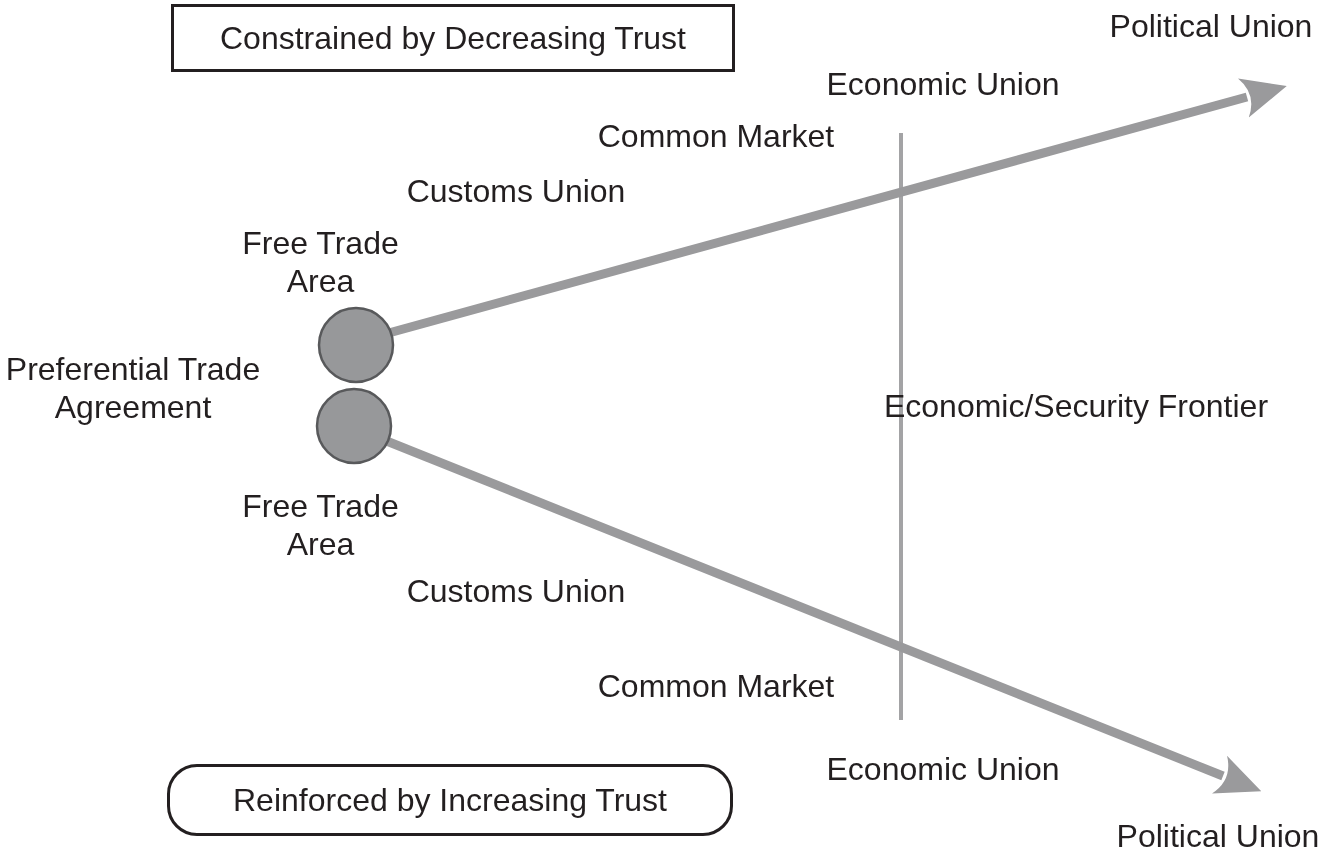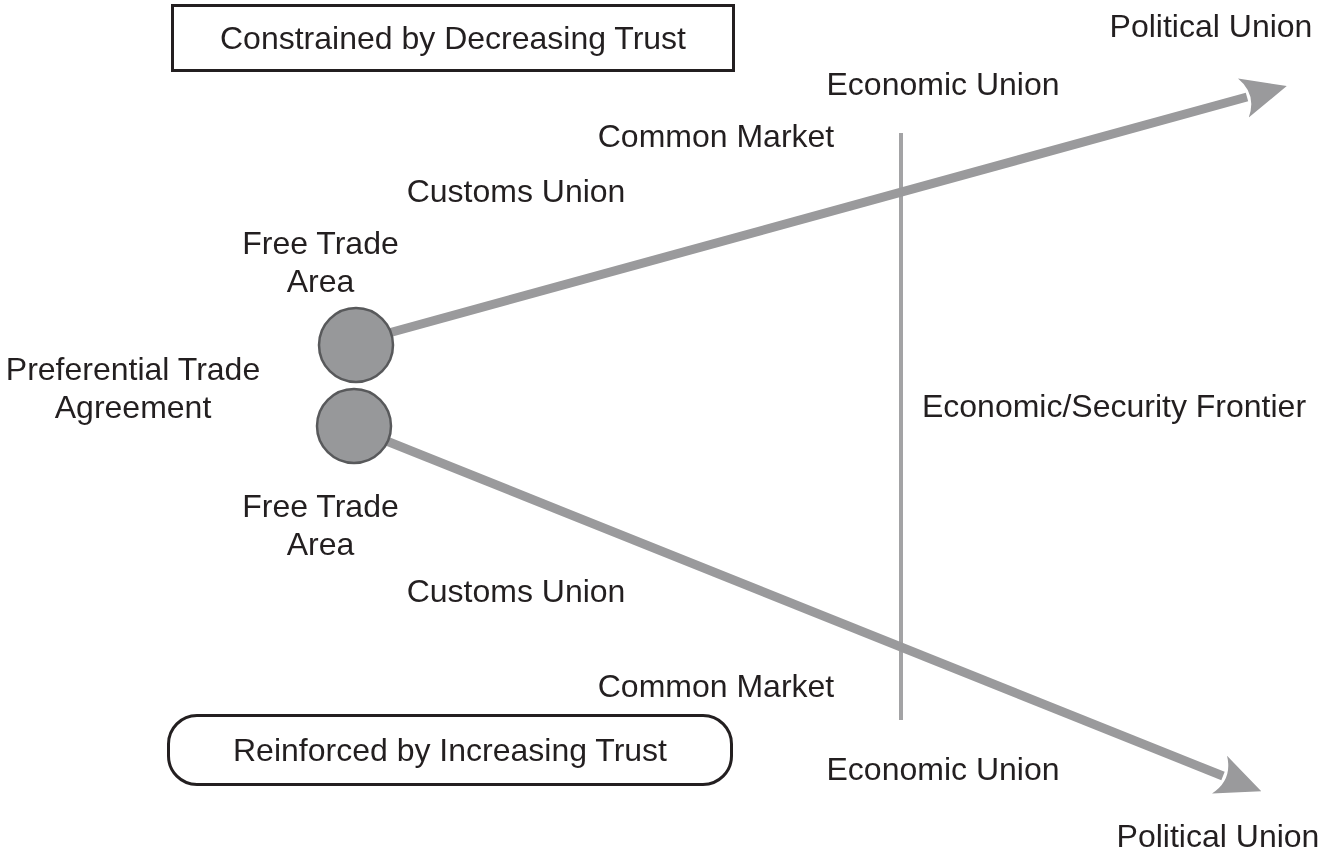--- a/index.html
+++ b/index.html
@@ -36,41 +36,41 @@
     border: 3px solid #231f20;
     background: #ffffff;
     display: flex;
     align-items: center;
     justify-content: center;
     font-size: 32px;
     text-align: center;
   }
   
   #constrained-box { left: 171px; top: 4px;   width: 558px; height: 62px; }
-  #reinforced-box  { left: 167px; top: 714px; width: 560px; height: 66px; border-radius: 30px; }
+  #reinforced-box  { left: 167px; top: 764px; width: 560px; height: 66px; border-radius: 30px; }
 
   
   #political-union-upper { left: 1096px; top: 7px;   width: 230px; }
   #economic-union-upper  { left: 818px;  top: 65px;  width: 250px; }
   #common-market-upper   { left: 588px;  top: 117px; width: 256px; }
   #customs-union-upper   { left: 399px;  top: 172px; width: 234px; }
   #free-trade-area-upper { left: 233px;  top: 224px; width: 175px; }
 
   
   #origin-label { left: -7px; top: 350px; width: 280px; }
 
   
   #free-trade-area-lower { left: 233px;  top: 487px; width: 175px; }
   #customs-union-lower   { left: 399px;  top: 572px; width: 234px; }
   #common-market-lower   { left: 588px;  top: 667px; width: 256px; }
   #economic-union-lower  { left: 818px;  top: 750px; width: 250px; }
   #political-union-lower { left: 1103px; top: 817px; width: 230px; }
 
   
-  #frontier-label { left: 914px; top: 387px; width: 400px; }
+  #frontier-label { left: 876px; top: 387px; width: 400px; }
 </style>
 </head>
 <body>
 
 <div id="figure-root">
 
   <svg id="graphics-layer" viewBox="0 0 1322 859" xmlns="http://www.w3.org/2000/svg">
     <defs>
       <marker id="arrowhead" viewBox="0 0 12 12" refX="1" refY="6" markerWidth="5" markerHeight="5" orient="auto">
         <path d="M 0,0.6 Q 3.8,6 0,11.4 L 12,6 Z" fill="#9a9a9c"></path>

